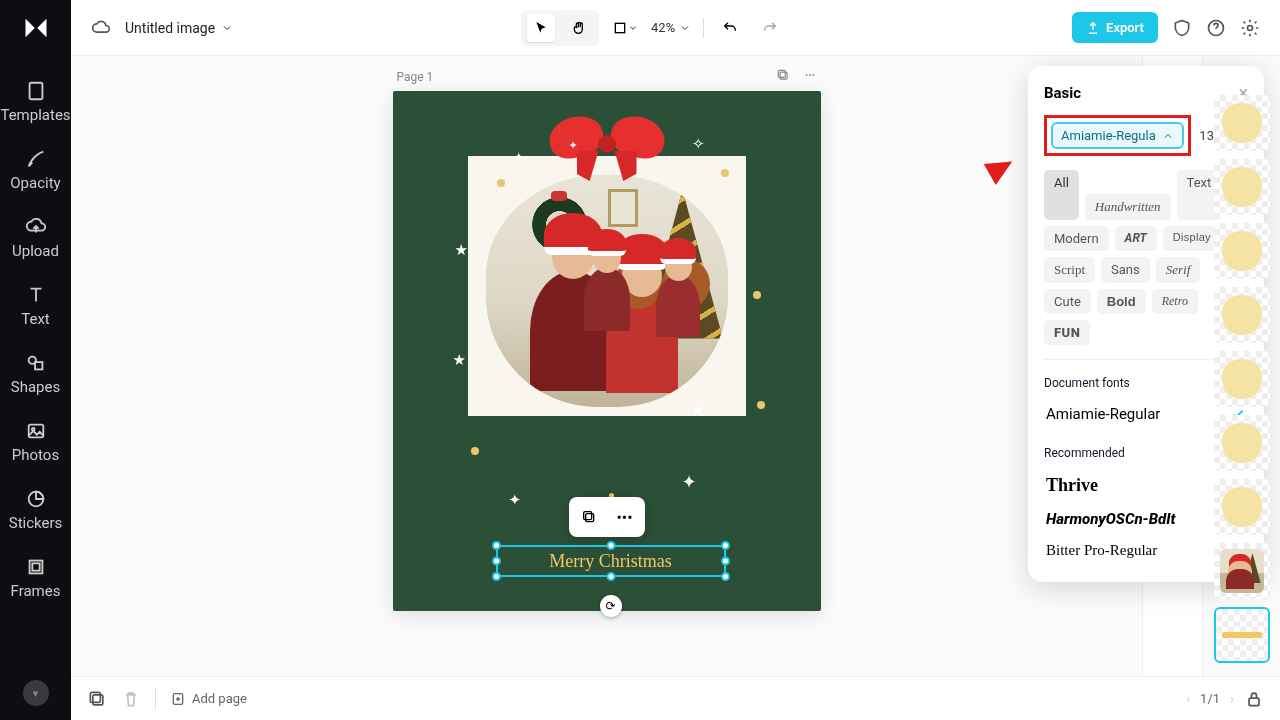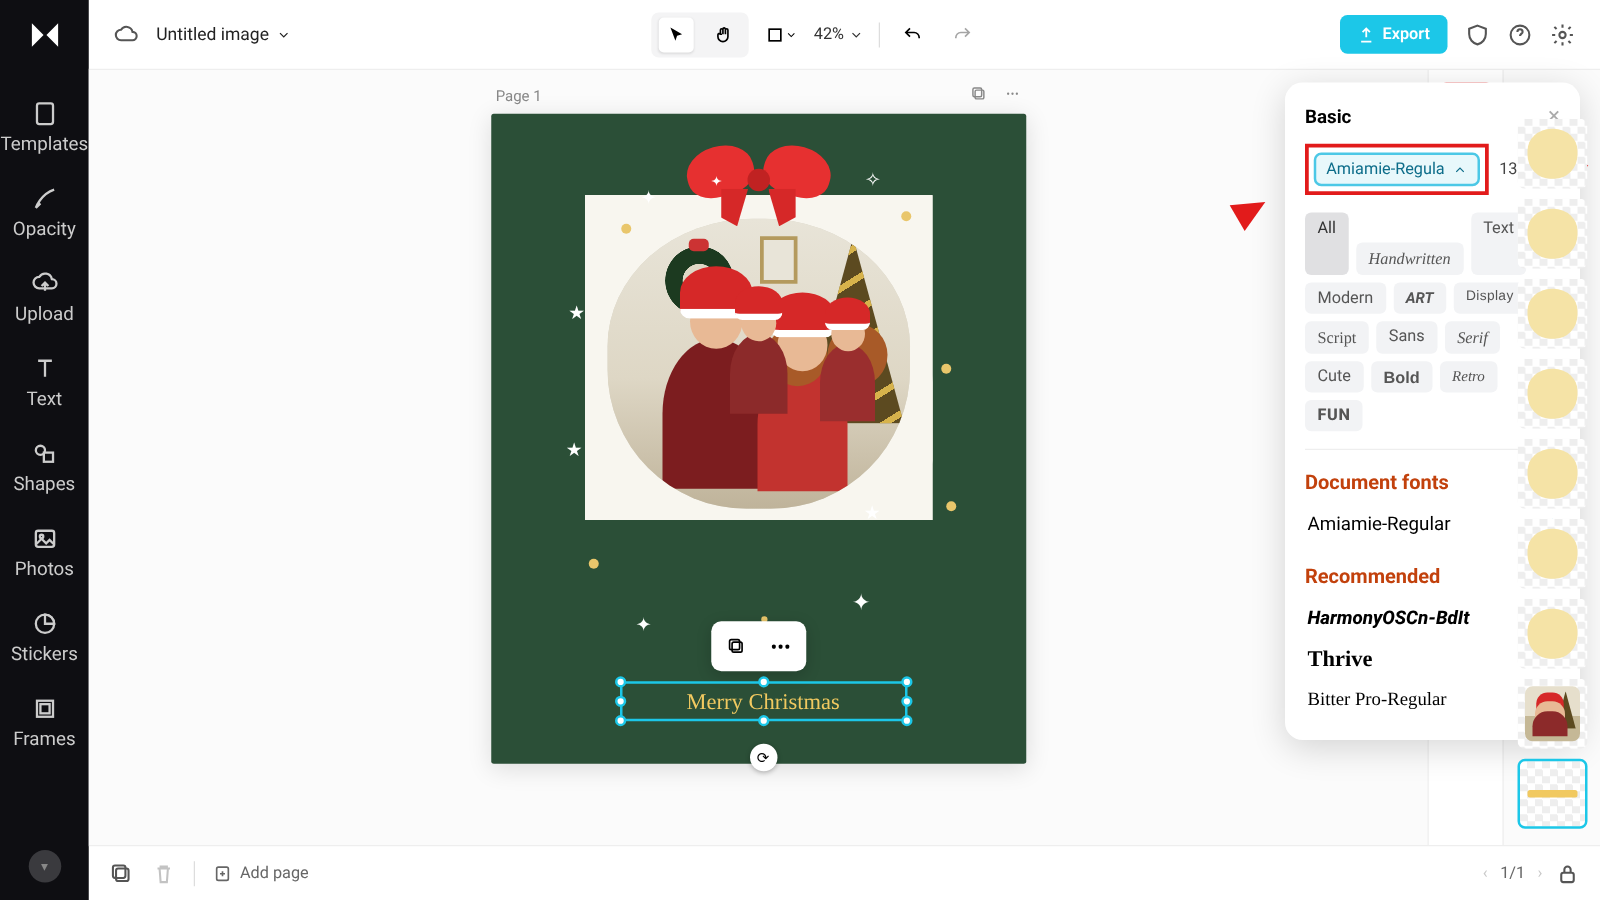--- a/index.html
+++ b/index.html
@@ -87,21 +87,21 @@
 .chip.hand { font-family:cursive; font-style:italic;margin-top:24px; }
 .chip.disp { font-family:Impact,sans-serif; font-size:11px; letter-spacing:.3px; }
 .chip.scr { font-family:cursive; }
 .chip.serif { font-family:Georgia,serif; font-style:italic; }
 .chip.bold { font-weight:900; font-family:Liberation Sans, sans-serif; }
 .chip.art { font-weight:700; font-style:italic; font-size:12px; }
 .chip.retro { font-family:Georgia,serif; font-style:italic; font-size:12px; }
 .chip.fun { font-weight:800; letter-spacing:.5px; }
 .chips .collapse { position:absolute; right:0; top:0; width:22px; height:22px; border-radius:50%; background:#f2f3f5; display:flex; align-items:center; justify-content:center; font-size:11px; }
 .sect { margin-top:16px; }
-.sect-label { font-size:16px; color:#c2410c; margin-bottom:8px;font-weight:bold; }
+.sect-label { font-size:12px; color:#0f172a; margin-bottom:8px; }
 .font-item { display:flex; justify-content:space-between; align-items:center; padding:7px 2px; font-size:15px; cursor:pointer; }
 .font-item.sel svg { color:#1cc7e8; }
 .f-harmony { font-weight:800; font-style:italic; }
 .f-thrive { font-family:cursive; font-weight:700; font-size:18px; }
 .f-bitter { font-family:Georgia,serif; }
 .divider { border-top:1px solid #eee; margin:14px 0; }
 
 
 .prop-rail { width:60px; background:#fff; border-left:1px solid #eee; display:flex; flex-direction:column; align-items:center; padding-top:10px; gap:4px; }
 .prop-item { width:48px; display:flex; flex-direction:column; align-items:center; gap:3px; padding:8px 0; cursor:pointer; font-size:10px; color:#666; border-radius:8px; }
@@ -396,22 +396,22 @@
         <div class="sect-label">Document fonts</div>
         <div class="font-item sel">
           <span>Amiamie-Regular</span>
           <svg width="16" height="16" viewBox="0 0 24 24" fill="none" stroke="currentColor" stroke-width="3">
               <path d="M5 13l4 4 10-10"></path>
             </svg>
         </div>
       </div>
       <div class="sect">
         <div class="sect-label">Recommended</div>
+        <div class="font-item f-thrive">Thrive</div>
         <div class="font-item f-harmony">HarmonyOSCn-BdIt</div>
-        <div class="font-item f-thrive">Thrive</div>
         <div class="font-item f-bitter">Bitter Pro-Regular</div>
       </div>
     </div>
 
     <div class="prop-rail">
       <div class="prop-item active">
           <svg viewBox="0 0 24 24" fill="none" stroke="currentColor" stroke-width="2">
             <path d="M6 5h12M12 5v14"></path>
           </svg>
           <span>Basic</span>

